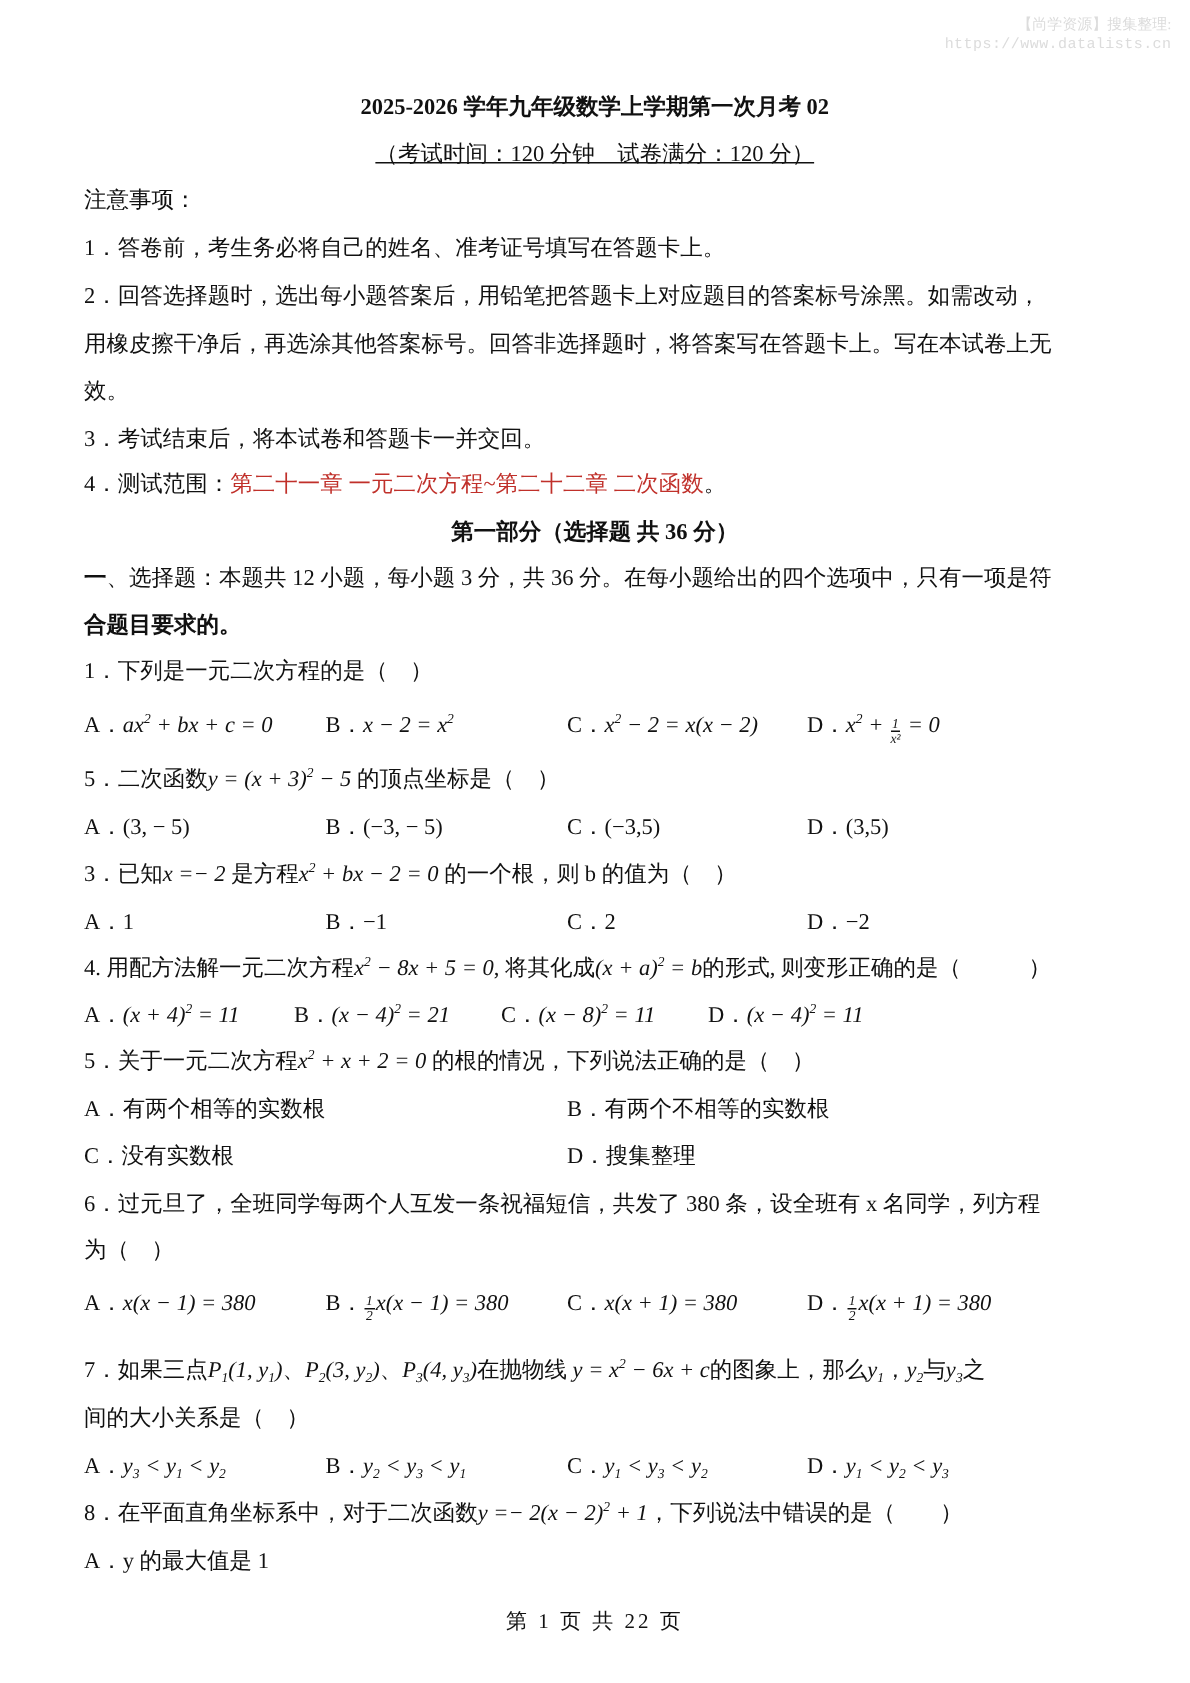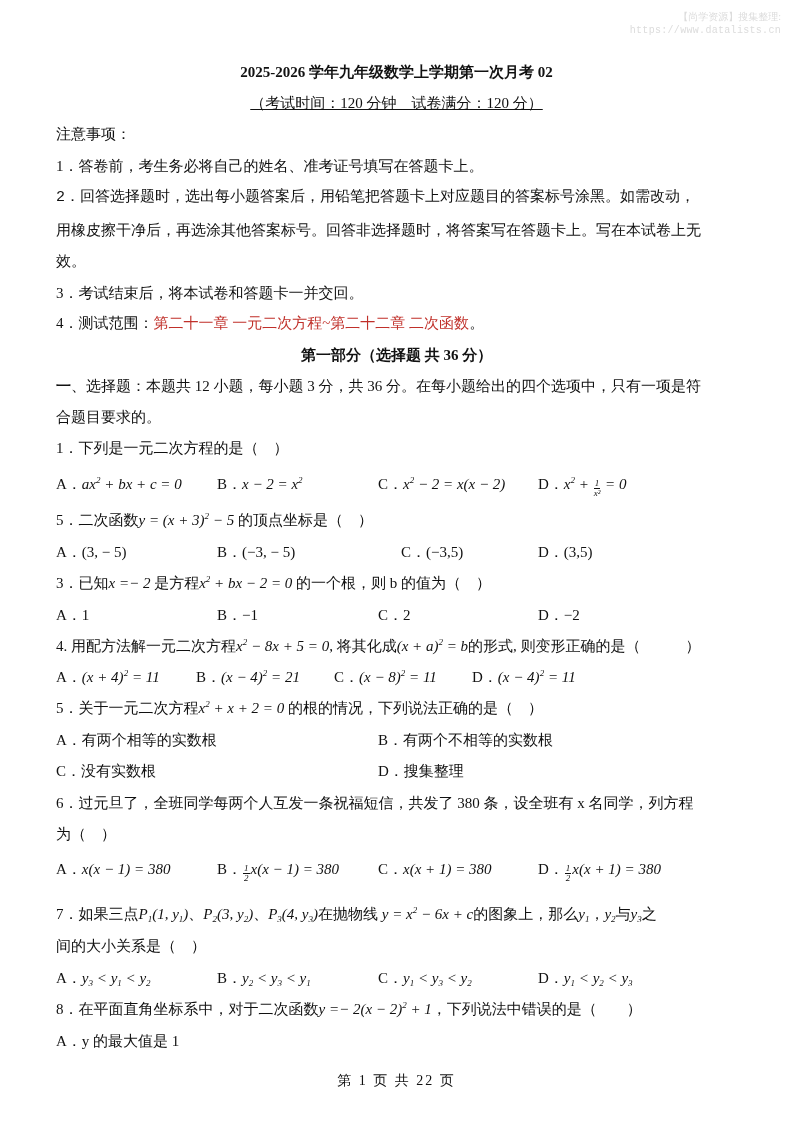--- a/index.html
+++ b/index.html
@@ -33,49 +33,49 @@
 <div class="watermark">
   <div>【尚学资源】搜集整理:</div>
   <div class="url">https://www.datalists.cn</div>
 </div>
 
 <div class="line center title" style="top:62px;">2025-2026 学年九年级数学上学期第一次月考 02</div>
 <div class="line center" style="top:93px;text-decoration:underline;">（考试时间：120 分钟　试卷满分：120 分）</div>
 
 <div class="line" style="top:124px;">注意事项：</div>
 <div class="line" style="top:156px;">1．答卷前，考生务必将自己的姓名、准考证号填写在答题卡上。</div>
-<div class="line" style="top:188px;font-family:Liberation Mono, monospace;">2．回答选择题时，选出每小题答案后，用铅笔把答题卡上对应题目的答案标号涂黑。如需改动，</div>
+<div class="line" style="top:188px;">2．回答选择题时，选出每小题答案后，用铅笔把答题卡上对应题目的答案标号涂黑。如需改动，</div>
 <div class="line" style="top:220px;font-family:Liberation Serif, serif;">用橡皮擦干净后，再选涂其他答案标号。回答非选择题时，将答案写在答题卡上。写在本试卷上无</div>
 <div class="line" style="top:251px;">效。</div>
 <div class="line" style="top:283px;">3．考试结束后，将本试卷和答题卡一并交回。</div>
 <div class="line" style="top:313px;">
   <span>4．测试范围：</span><span class="red">第二十一章 一元二次方程~第二十二章 二次函数</span><span>。</span>
 </div>
 
 <div class="line center bold" style="top:345px;">第一部分（选择题 共 36 分）</div>
 <div class="line" style="top:376px;">
   <span class="bold">一</span><span>、选择题：本题共 12 小题，每小题 3 分，共 36 分。在每小题给出的四个选项中，只有一项是符</span>
 </div>
-<div class="line" style="top:407px;">合题目要求的。</div>
+<div class="line" style="top:407px;font-weight:bold;">合题目要求的。</div>
 
 <div class="line" style="top:438px;">1．下列是一元二次方程的是（　）</div>
 <div class="line" style="top:474px; left:0; width:793px;">
   <span class="opt" style="left:56px;"><span>A．</span><span class="m">ax<sup>2</sup> + bx + c = 0</span></span>
   <span class="opt" style="left:217px;"><span>B．</span><span class="m">x − 2 = x<sup>2</sup></span></span>
   <span class="opt" style="left:378px;"><span>C．</span><span class="m">x<sup>2</sup> − 2 = x(x − 2)</span></span>
   <span class="opt" style="left:538px;"><span>D．</span><span class="m">x<sup>2</sup> + <span class="frac"><span class="num">1</span><span class="den">x²</span></span> = 0</span></span>
 </div>
 
 <div class="line" style="top:510px;">
   <span>5．二次函数</span><span class="m">y = (x + 3)<sup>2</sup> − 5</span> <span>的顶点坐标是（　）</span>
 </div>
 <div class="line" style="top:542px; left:0; width:793px;">
   <span class="opt" style="left:56px;">A．(3, − 5)</span>
   <span class="opt" style="left:217px;">B．(−3, − 5)</span>
-  <span class="opt" style="left:378px;margin-left:23px;">C．(−3,5)</span>
+  <span class="opt" style="left:378px;">C．(−3,5)</span>
   <span class="opt" style="left:538px;">D．(3,5)</span>
 </div>
 
 <div class="line" style="top:573px;">
   <span>3．已知</span><span class="m">x =− 2</span> <span>是方程</span><span class="m">x<sup>2</sup> + bx − 2 = 0</span> <span>的一个根，则 b 的值为（　）</span>
 </div>
 <div class="line" style="top:605px; left:0; width:793px;">
   <span class="opt" style="left:56px;">A．1</span>
   <span class="opt" style="left:217px;">B．−1</span>
   <span class="opt" style="left:378px;">C．2</span>

